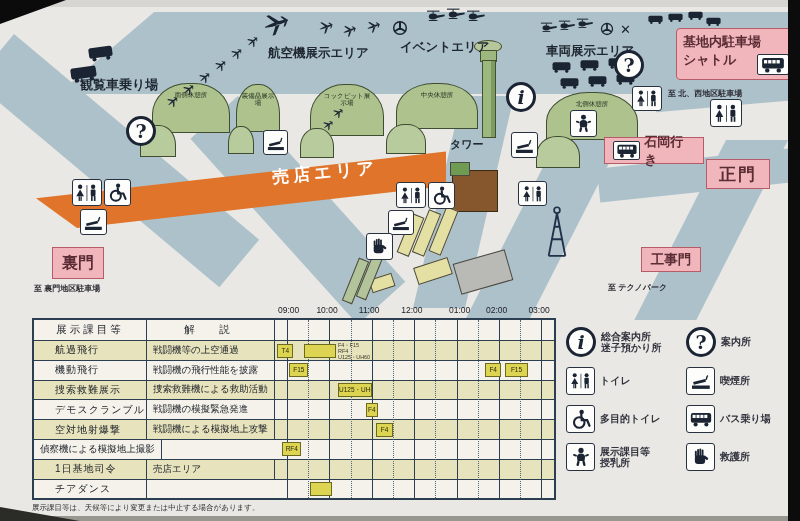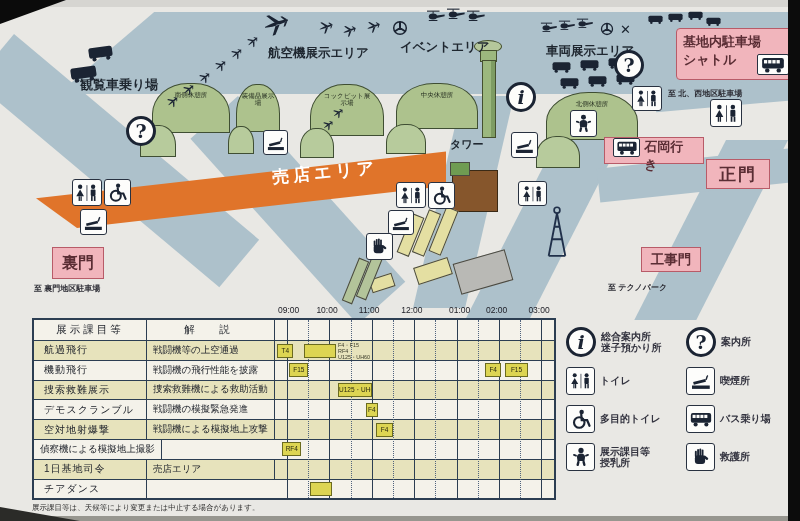--- a/index.html
+++ b/index.html
@@ -44,21 +44,21 @@
   
   .schedule{position:absolute;left:32px;top:318px;width:524px;z-index:8;}
   .time-row{position:absolute;left:2px;top:-13px;height:12px;width:100%;}
   .time-row span{position:absolute;font-size:8.5px;color:#1c1c24;}
   .tbl{position:relative;border:2px solid #2c3e52;background:#f4f2ea;}
   .srow{display:flex;height:19.8px;border-top:1.3px solid #2c3e52;}
   .srow.head{height:20px;border-top:none;background:#f4f2ea;}
   .srow.main{background:#e7e3bc;}
   .srow.alt{background:#f4f2ea;}
   .c1{width:113px;border-right:1.4px solid #2c3e52;display:flex;align-items:center;
-      padding-left:10px;font-size:10px;letter-spacing:1px;color:#20242c;}
+      padding-left:21px;font-size:10px;letter-spacing:1px;color:#20242c;}
   .c2{width:128px;border-right:1.4px solid #2c3e52;display:flex;align-items:center;
       padding-left:6px;font-size:9.5px;color:#20242c;}
   .c3{flex:1;position:relative;}
   .head .c1{justify-content:center;padding-left:0;letter-spacing:3px;font-size:10.5px;}
   .head .c2{justify-content:center;padding-left:0;letter-spacing:7px;font-size:10.5px;}
   .gridlines{position:absolute;left:243px;top:0;bottom:0;width:281px;z-index:2;pointer-events:none;}
   .vline{position:absolute;top:0;bottom:0;border-left:1.3px solid #2c3e52;}
   .vdot{position:absolute;top:0;bottom:0;border-left:1.3px dotted #51647e;}
   .mark{position:absolute;top:2.5px;height:14px;background:#ddd552;border:1px solid #6b6b1f;
         font-size:6.5px;line-height:12px;text-align:center;color:#2a2a10;overflow:hidden;
@@ -398,21 +398,21 @@
   <div class="pink" style="left:676px;top:28px;width:118px;height:52px;padding:4px 6px;border-radius:4px;">
     <div style="font-size:13px;">基地内駐車場</div>
     <div style="font-size:13px;">シャトル</div>
     <div class="subbus" style="position:absolute;right:4px;bottom:4px;width:32px;height:21px;">
         <svg class="ic" width="24" height="17">
           <use href="#sym-bus"></use>
         </svg>
       </div>
   </div>
 
-  <div class="pink" style="left:604px;top:137px;width:100px;height:27px;display:flex;align-items:flex-start;gap:4px;padding:0 8px;">
+  <div class="pink" style="left:604px;top:137px;width:100px;height:27px;display:flex;align-items:center;gap:4px;padding:0 8px;">
     <span class="subbus" style="width:28px;height:19px;">
         <svg class="ic" width="22" height="15">
           <use href="#sym-bus"></use>
         </svg>
       </span>
     <span style="font-size:13px;">石岡行き</span>
   </div>
 
   <div class="pink" style="left:706px;top:159px;width:64px;height:30px;display:flex;align-items:center;justify-content:center;font-size:17px;letter-spacing:2px;">
     <span>正門</span>

